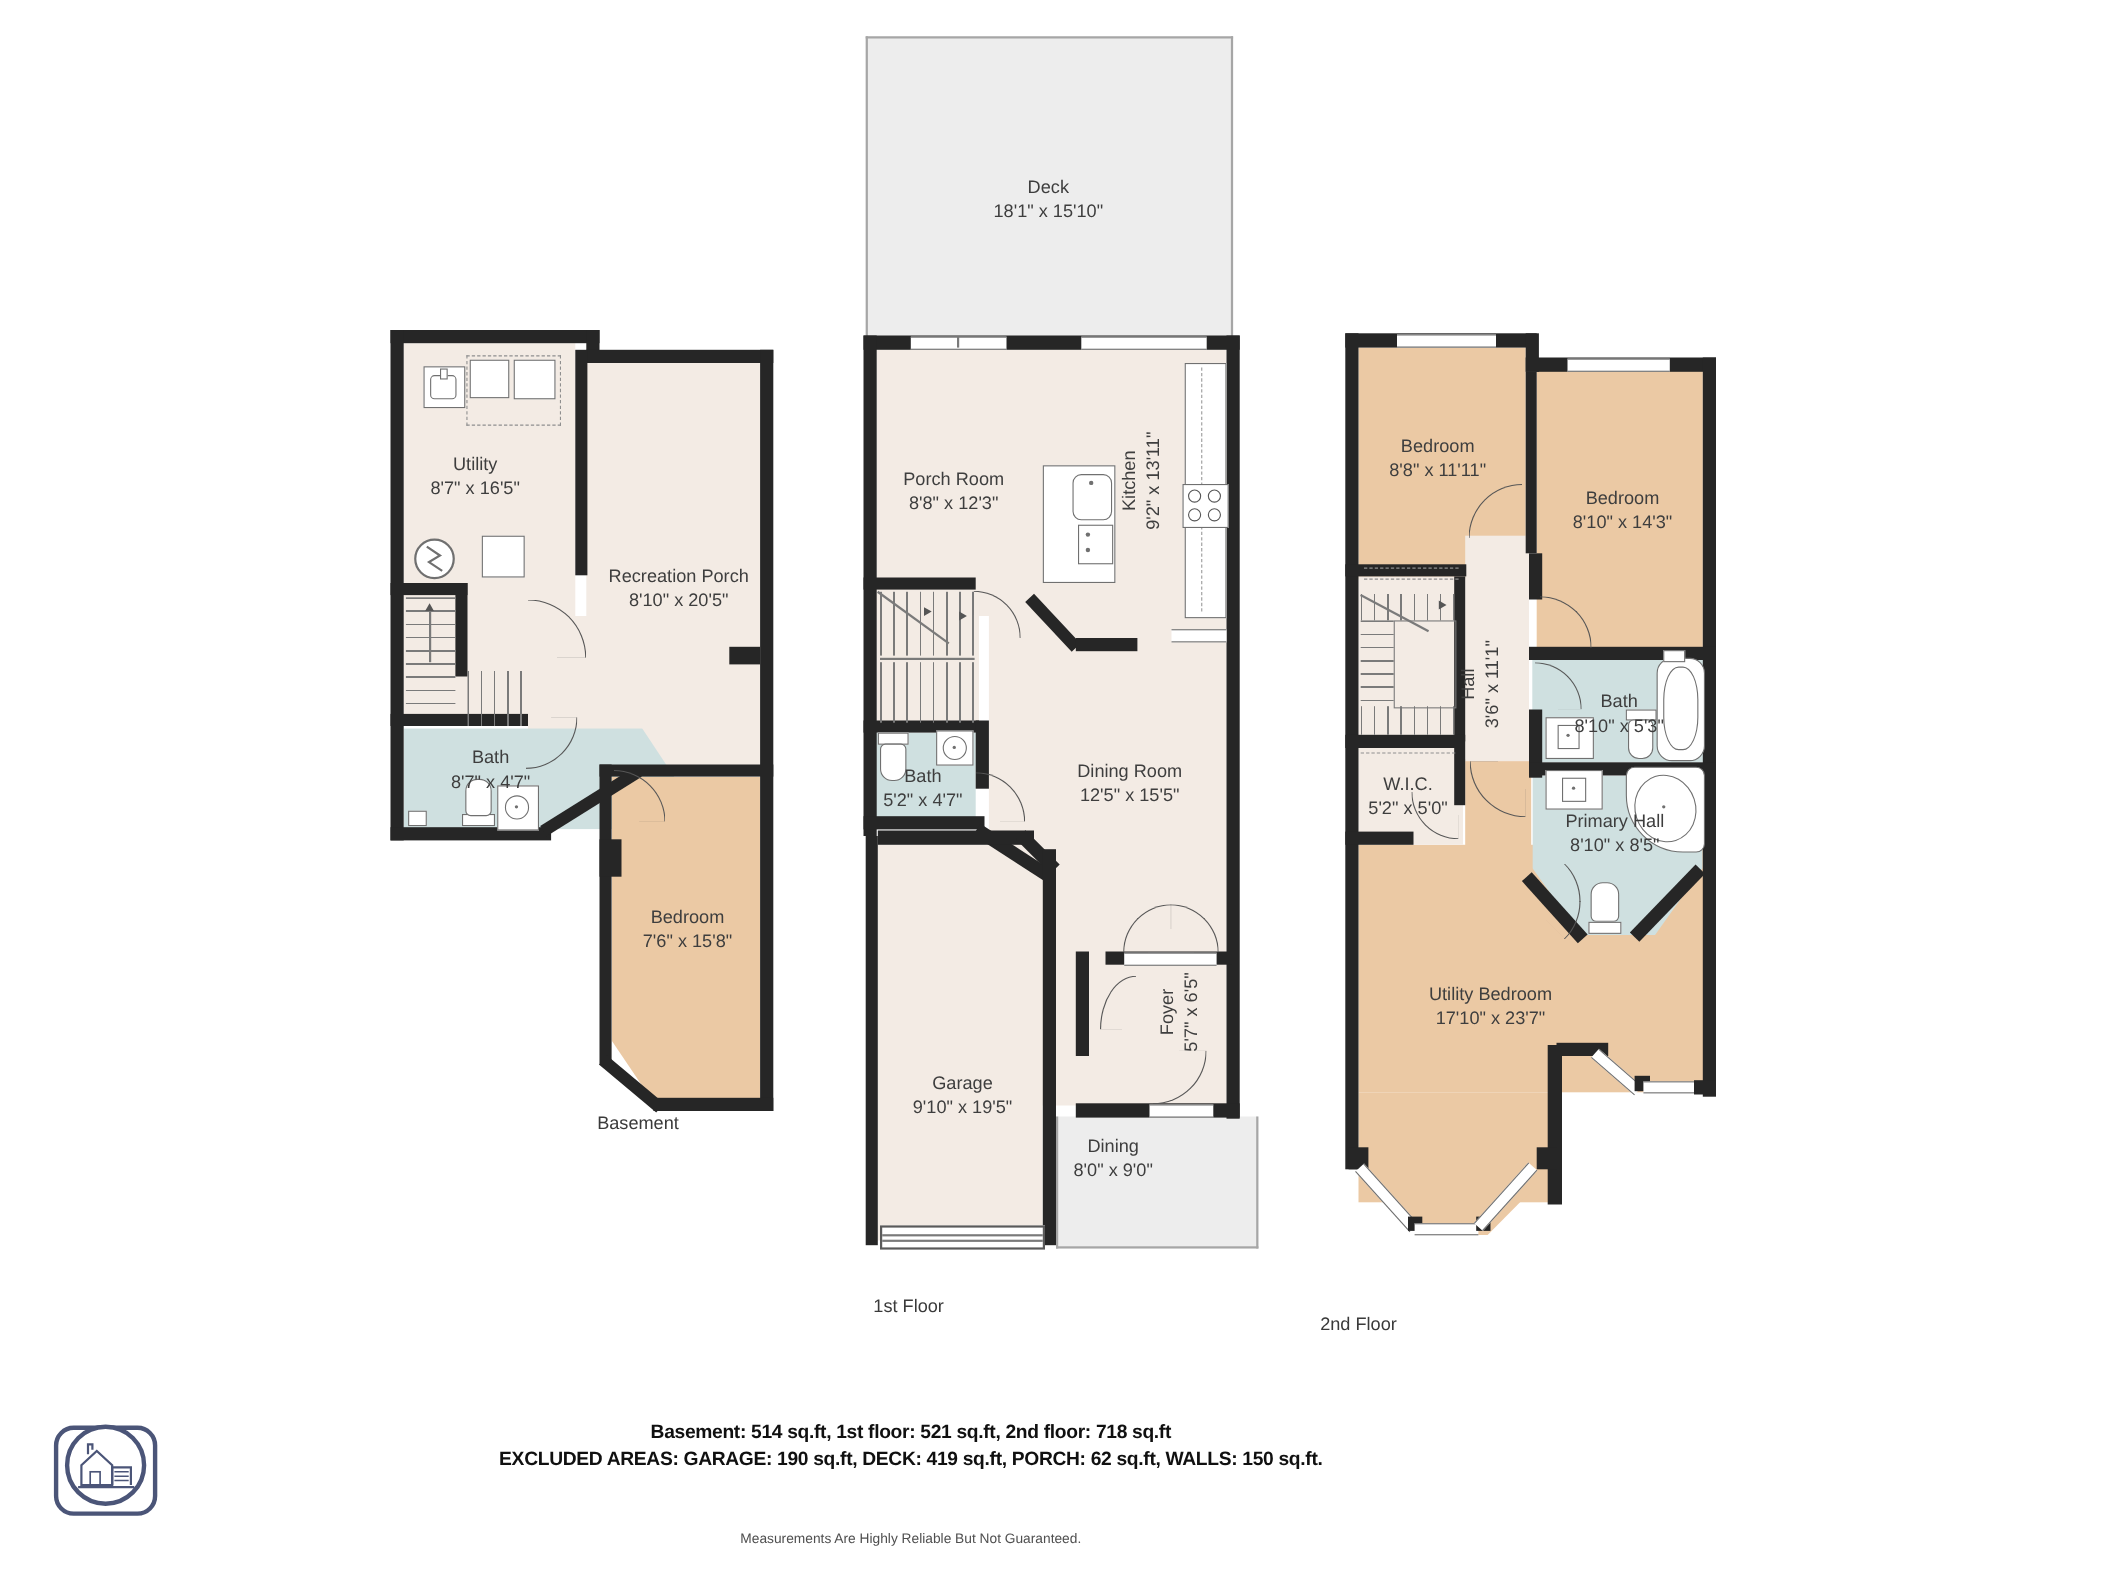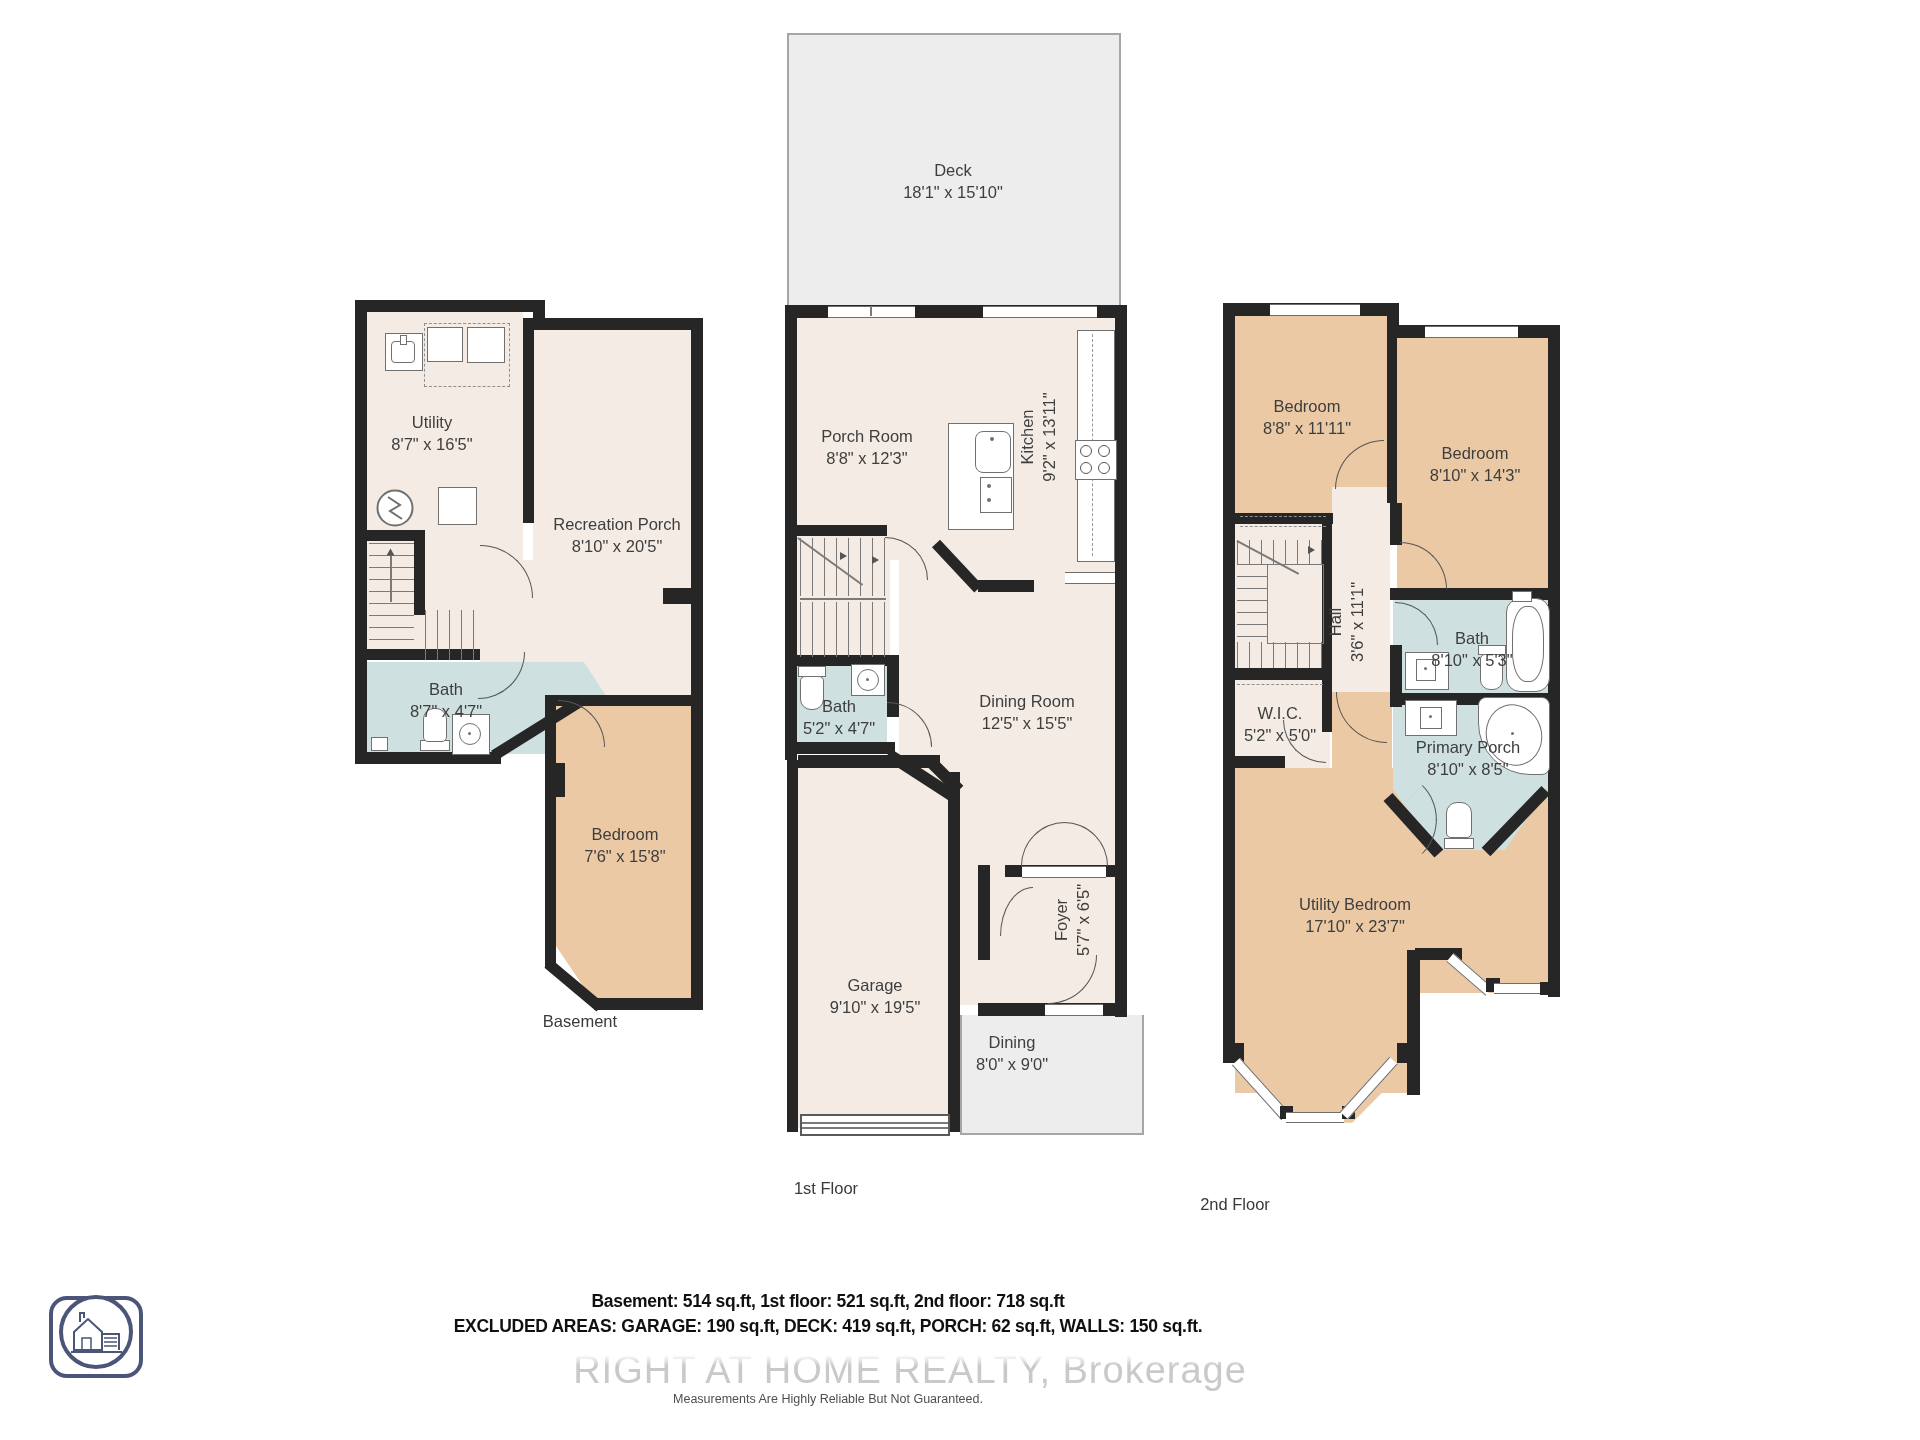--- a/index.html
+++ b/index.html
@@ -317,30 +317,29 @@
   </div>
   <div class="rlabel" style="left:1392px;top:627px;width:160px">
     <div>Bath</div>
     <div>8'10" x 5'3"</div>
   </div>
   <div class="rlabel" style="left:1200px;top:702px;width:160px">
     <div>W.I.C.</div>
     <div>5'2" x 5'0"</div>
   </div>
   <div class="rlabel" style="left:1388px;top:736px;width:160px">
-    <div>Primary Porch</div>
+    <div>Primary Hall</div>
     <div>8'10" x 8'5"</div>
   </div>
   <div class="rlabel" style="left:1255px;top:893px;width:200px">
     <div>Utility Bedroom</div>
     <div>17'10" x 23'7"</div>
   </div>
   <div class="cap" style="left:1155px;top:1195px;width:160px">2nd Floor</div>
 
-  <div class="wmark">RIGHT AT HOME REALTY, Brokerage</div>
   <div class="fade"></div>
   <div class="summary">
     <div>Basement: 514 sq.ft, 1st floor: 521 sq.ft, 2nd floor: 718 sq.ft</div>
     <div>EXCLUDED AREAS: GARAGE: 190 sq.ft, DECK: 419 sq.ft, PORCH: 62 sq.ft, WALLS: 150 sq.ft.</div>
   </div>
   <div class="disc">Measurements Are Highly Reliable But Not Guaranteed.</div>
 
   <svg style="position:absolute;left:46px;top:1288px" width="100" height="92" viewBox="0 0 100 92">
     <rect x="5" y="10" width="90" height="78" rx="16" fill="none" stroke="#4b5578" stroke-width="4"></rect>
     <circle cx="50" cy="44" r="35" fill="#fff" stroke="#4b5578" stroke-width="4"></circle>

